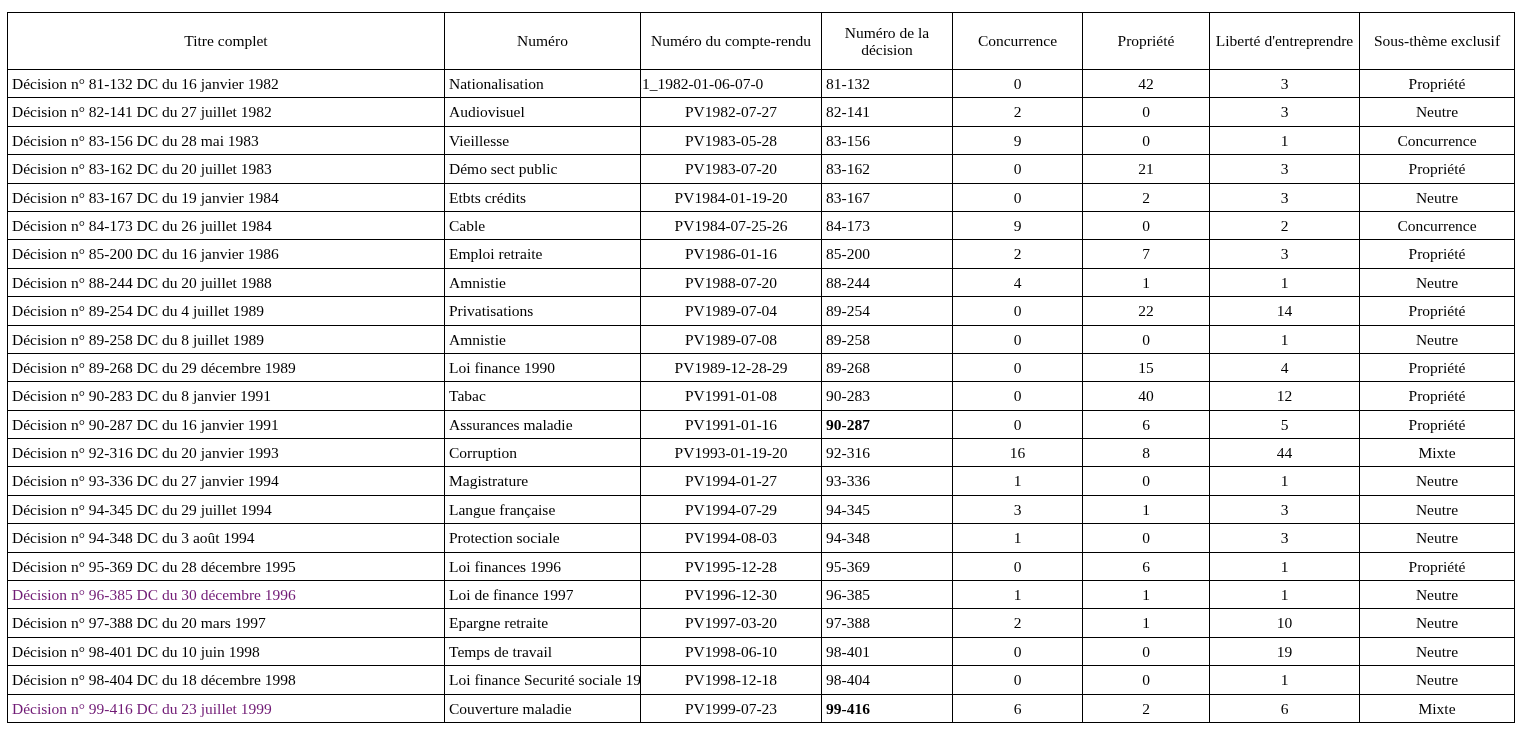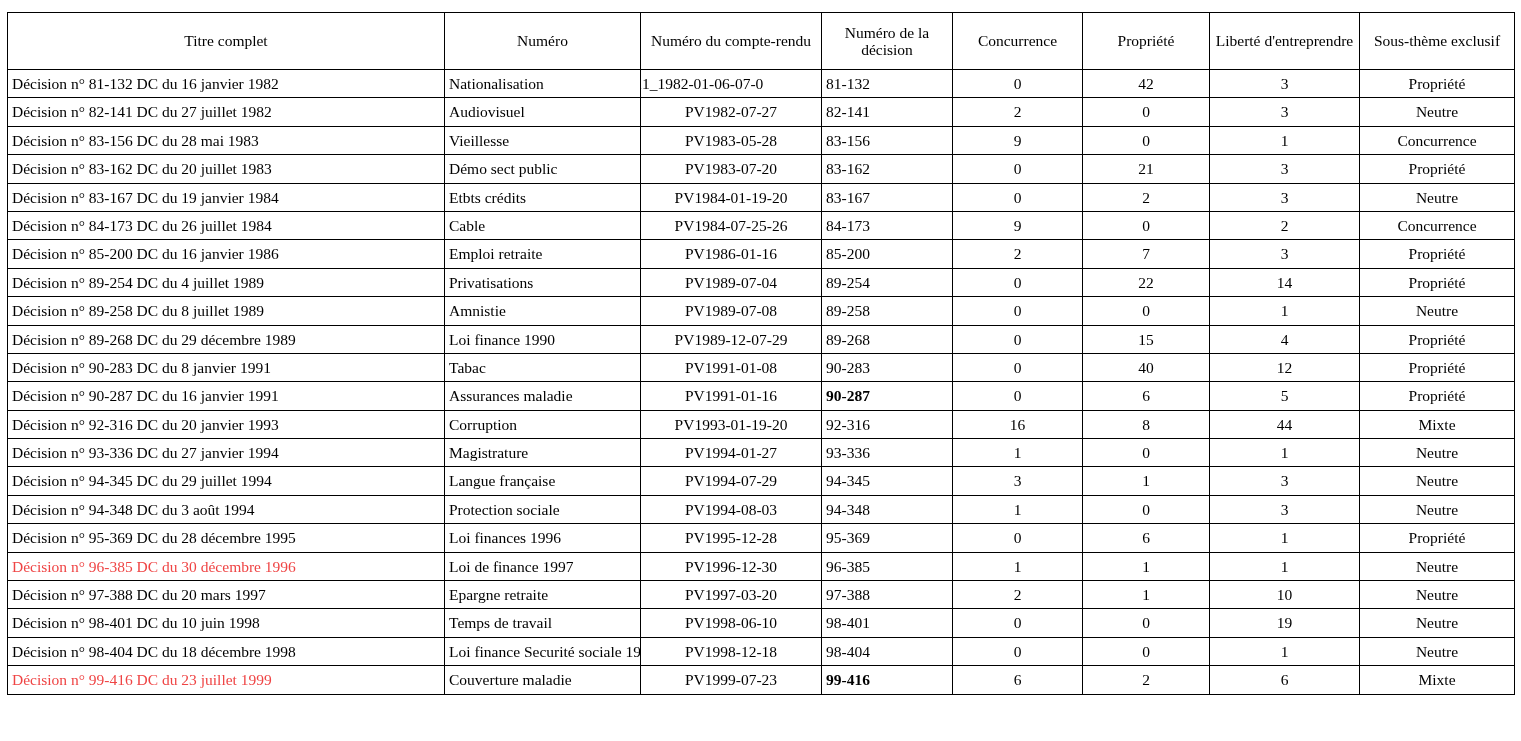--- a/index.html
+++ b/index.html
@@ -57,21 +57,21 @@
   col.c-compte  { width: 181px; }
   col.c-decision{ width: 131px; }
   col.c-conc    { width: 130px; }
   col.c-prop    { width: 127px; }
   col.c-lib     { width: 150px; }
   col.c-sous    { width: 155px; }
 
   td.align-left   { text-align: left; }
   td.align-center { text-align: center; }
 
-  td.muted { color: #ef4444; }
+  td.muted { color: #701a75; }
   td.bold  { font-weight: bold; margin-left: 33px; }
 
   
   td.overflow-cell {
     overflow: visible;
     position: relative;
   }
   td.overflow-cell .spill {
     position: absolute;
     left: -12px;
@@ -178,20 +178,30 @@
           <td class="align-left">Décision n° 85-200 DC du 16 janvier 1986</td>
           <td class="align-left">Emploi retraite</td>
           <td class="align-center">PV1986-01-16</td>
           <td class="align-left">85-200</td>
           <td class="align-center">2</td>
           <td class="align-center">7</td>
           <td class="align-center">3</td>
           <td class="align-center">Propriété</td>
         </tr>
         <tr>
+          <td class="align-left">Décision n° 88-244 DC du 20 juillet 1988</td>
+          <td class="align-left">Amnistie</td>
+          <td class="align-center">PV1988-07-20</td>
+          <td class="align-left">88-244</td>
+          <td class="align-center">4</td>
+          <td class="align-center">1</td>
+          <td class="align-center">1</td>
+          <td class="align-center">Neutre</td>
+        </tr>
+        <tr>
           <td class="align-left">Décision n° 89-254 DC du 4 juillet 1989</td>
           <td class="align-left">Privatisations</td>
           <td class="align-center">PV1989-07-04</td>
           <td class="align-left">89-254</td>
           <td class="align-center">0</td>
           <td class="align-center">22</td>
           <td class="align-center">14</td>
           <td class="align-center">Propriété</td>
         </tr>
         <tr>
@@ -200,21 +210,21 @@
           <td class="align-center">PV1989-07-08</td>
           <td class="align-left">89-258</td>
           <td class="align-center">0</td>
           <td class="align-center">0</td>
           <td class="align-center">1</td>
           <td class="align-center">Neutre</td>
         </tr>
         <tr>
           <td class="align-left">Décision n° 89-268 DC du 29 décembre 1989</td>
           <td class="align-left">Loi finance 1990</td>
-          <td class="align-center">PV1989-12-07-29</td>
+          <td class="align-center">PV1989-12-28-29</td>
           <td class="align-left">89-268</td>
           <td class="align-center">0</td>
           <td class="align-center">15</td>
           <td class="align-center">4</td>
           <td class="align-center">Propriété</td>
         </tr>
         <tr>
           <td class="align-left">Décision n° 90-283 DC du 8 janvier 1991</td>
           <td class="align-left">Tabac</td>
           <td class="align-center">PV1991-01-08</td>

